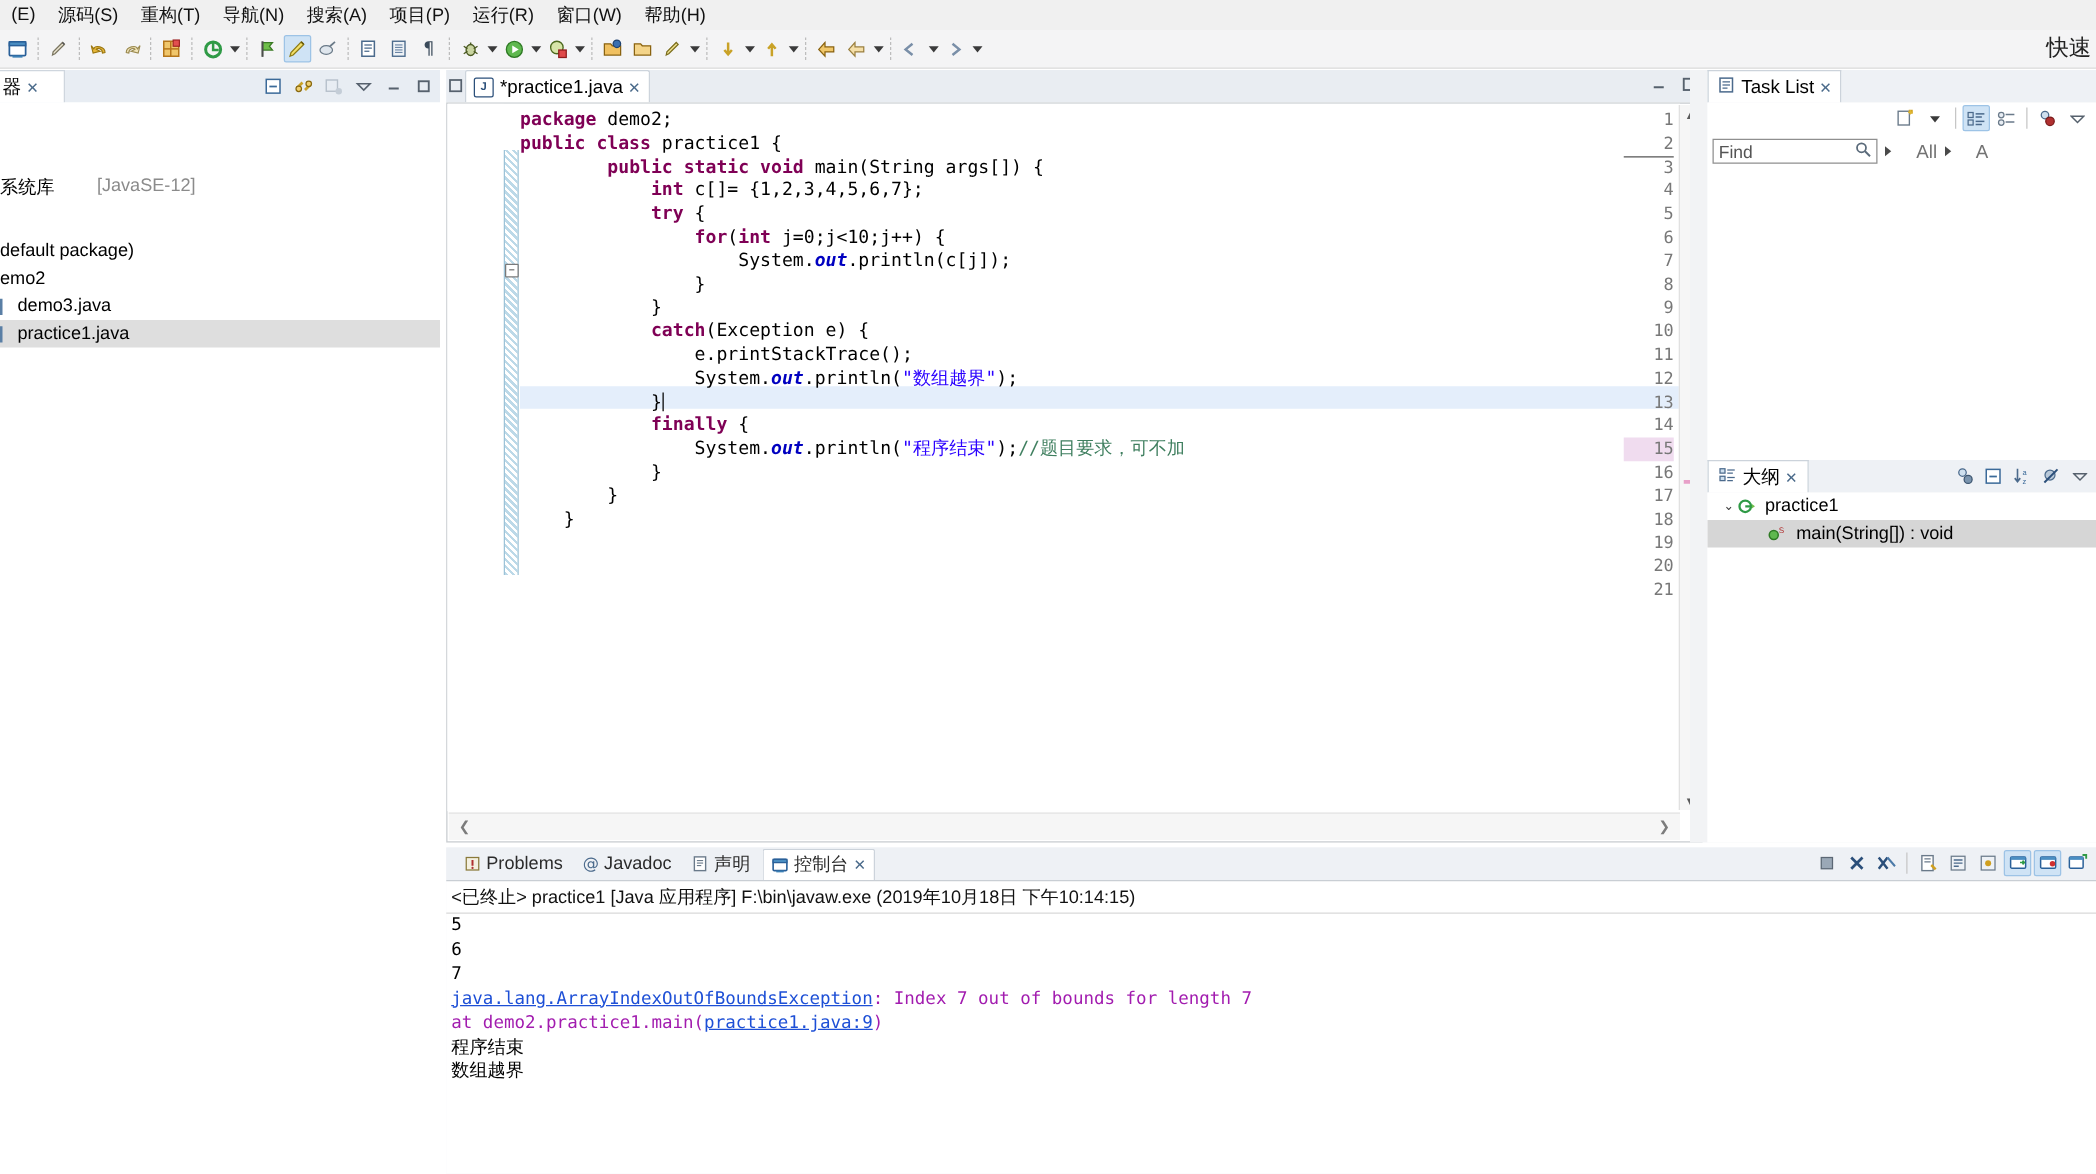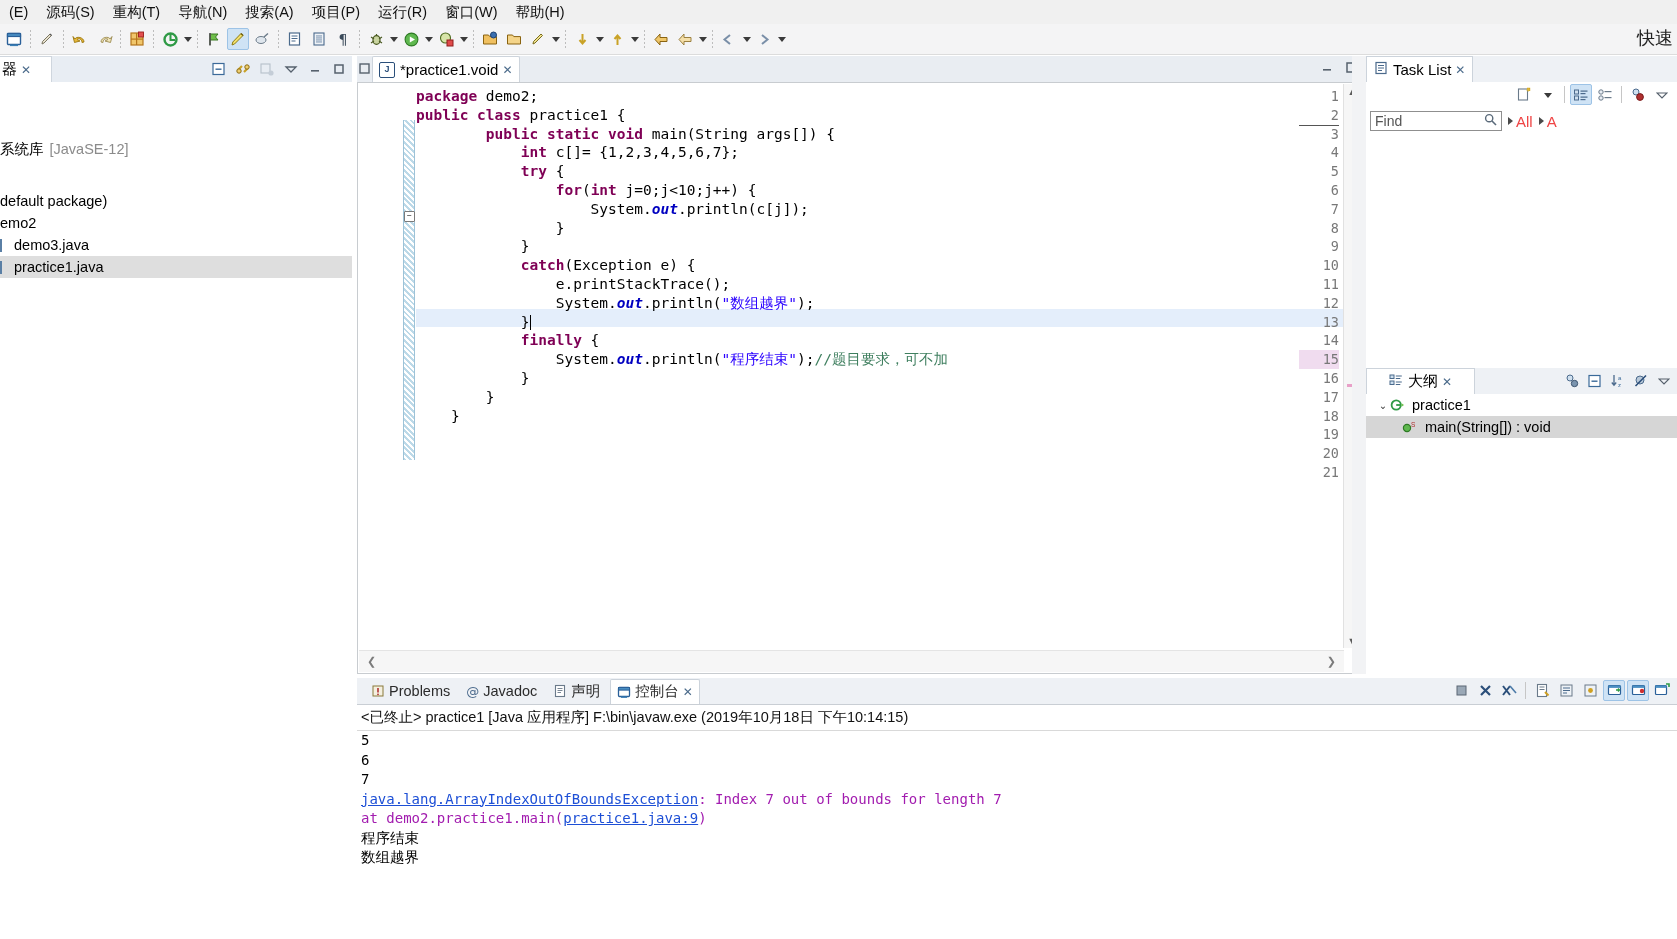--- a/index.html
+++ b/index.html
@@ -216,32 +216,32 @@
   .rp-tb{position:absolute;right:2px;top:2px;display:flex;align-items:center;gap:1px;}
   .rp-ico{width:22px;height:21px;display:flex;align-items:center;justify-content:center;}
   .rp-ico.on{background:#cfe3f5;border:1px solid #9dc3e6;box-sizing:border-box;border-radius:2px;}
   .rp-body{position:absolute;left:0;top:26px;right:0;bottom:0;background:#ffffff;}
   .findrow{display:flex;align-items:center;padding:6px 4px;gap:6px;}
   .findbox{
     width:132px;height:20px;border:1px solid #8f8f8f;background:#fff;
     display:flex;align-items:center;justify-content:space-between;padding:0 4px;
     box-sizing:border-box;font-size:14px;color:#545454;
   }
-  .flink{color:#ef4444;font-size:15px;display:flex;align-items:center;gap:3px;}
+  .flink{color:#737373;font-size:15px;display:flex;align-items:center;gap:20px;}
   .tri{
     width:0;height:0;border-top:4px solid transparent;border-bottom:4px solid transparent;
     border-left:5px solid #4a4a4a;
   }
   .outline-panel{
     position:absolute;left:1366px;top:368px;width:311px;height:306px;background:#f2f3f5;
   }
   .ol-tabrow{height:26px;background:#eef1f5;position:relative;display:flex;align-items:center;}
   .ol-tab{
     height:26px;background:#fff;border:1px solid #ccd3db;border-bottom:none;
-    display:flex;align-items:center;padding:0 22px;box-sizing:border-box;font-size:15px;
+    display:flex;align-items:center;padding:0 8px;box-sizing:border-box;font-size:15px;
   }
   .ol-body{position:absolute;left:0;top:26px;right:0;bottom:0;background:#fff;font-size:14.5px;}
   .olrow{height:22px;display:flex;align-items:center;white-space:nowrap;}
   .olrow.sel{background:#d6d6d6;}
   .twisty{
     width:14px;display:flex;align-items:center;justify-content:center;color:#3b3b3b;font-size:10px;
   }
   .minibar{
     position:absolute;left:1352px;top:56px;width:14px;height:618px;background:#f2f3f5;
   }
@@ -464,21 +464,21 @@
             </svg>
         </div>
         <div class="lt-ico">
           <svg width="14" height="14" viewBox="0 0 14 14">
               <rect x="3" y="3" width="8" height="8" fill="none" stroke="#56616d" stroke-width="1.5"></rect>
             </svg>
         </div>
       </div>
     </div>
     <div class="left-tree">
-      <div class="ltrow" style="margin-top:56px;">
+      <div class="ltrow" style="margin-top:56px;gap:28px;">
         <span>系统库</span>
         <span class="lt-dim" style="margin-left:6px;text-align:center;">[JavaSE-12]</span>
       </div>
       <div class="ltrow" style="height:30px;"></div>
       <div class="ltrow">
         <span>default package)</span>
       </div>
       <div class="ltrow">
         <span>emo2</span>
       </div>
@@ -495,21 +495,21 @@
 
   <div class="editor-wrap">
     <div class="ed-tabrow">
       <div class="ed-collapse">
         <svg width="13" height="13" viewBox="0 0 13 13">
             <rect x="2" y="2" width="9" height="9" fill="none" stroke="#56616d" stroke-width="1.4"></rect>
           </svg>
       </div>
       <div class="ed-tab">
         <span class="jicon">J</span>
-        <span>*practice1.void</span>
+        <span>*practice1.java</span>
         <span class="tabx">✕</span>
       </div>
       <div class="ed-winbtns">
         <span class="wb">
           <svg width="13" height="13" viewBox="0 0 13 13">
               <rect x="2" y="8" width="8" height="1.6" fill="#56616d"></rect>
             </svg>
         </span>
         <span class="wb">
           <svg width="13" height="13" viewBox="0 0 13 13">
@@ -727,21 +727,21 @@
         <span class="twisty">⌄</span>
         <span style="margin-right:6px;display:flex;align-items:center;">
           <svg width="16" height="14" viewBox="0 0 16 14">
               <circle cx="6.2" cy="7" r="4.6" fill="#ffffff" stroke="#2f9a46" stroke-width="1.8"></circle>
               <path d="M6.2 7 L10.5 7" stroke="#2f9a46" stroke-width="1.8"></path>
               <path d="M11.5 5.2 L14 7 L11.5 8.8 Z" fill="#6fbf4a"></path>
             </svg>
         </span>
         <span>practice1</span>
       </div>
-      <div class="olrow sel" style="padding-left:36px;">
+      <div class="olrow sel" style="padding-left:48px;">
         <span style="margin-right:5px;display:flex;align-items:center;">
           <svg width="18" height="14" viewBox="0 0 18 14">
               <circle cx="5" cy="8" r="3.6" fill="#5fb84f" stroke="#2e7a24" stroke-width="1.2"></circle>
               <text x="9" y="6.5" font-size="6.5" fill="#b03030" font-family="sans-serif">S</text>
             </svg>
         </span>
         <span>main(String[]) : void</span>
       </div>
     </div>
   </div>

